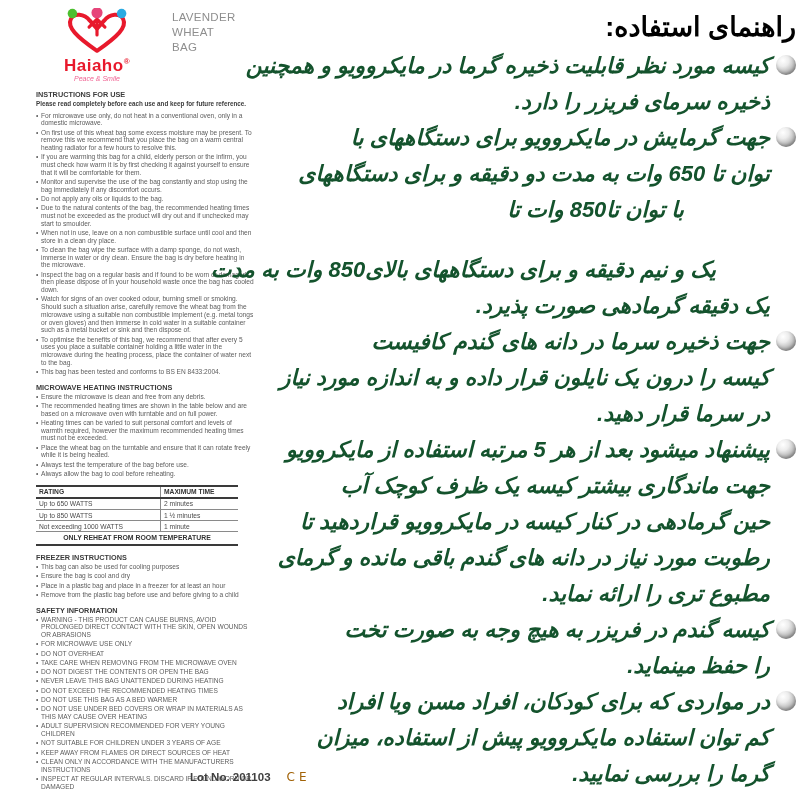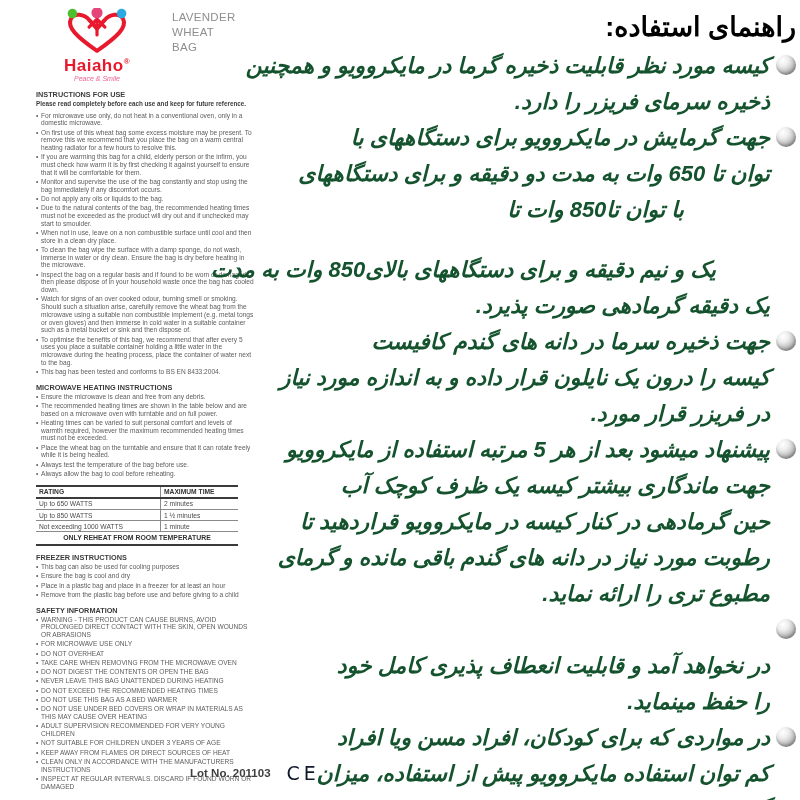--- a/index.html
+++ b/index.html
@@ -27,21 +27,21 @@
   .spec-table { width:202px; border-collapse:collapse; font-size:6.7px; color:#4a4a4a; margin-top:7px; }
   .spec-table th, .spec-table td { padding:1.6px 3px; text-align:left; }
   .spec-table th { font-weight:700; color:#333; border-top:2px solid #3a3a3a; border-bottom:2px solid #3a3a3a; }
   .spec-table td { border-bottom:1px solid #8a8a8a; }
   .spec-table th:first-child, .spec-table td:first-child { width:118px; border-right:1px solid #8a8a8a; }
   .table-footer { width:202px; font-size:6.9px; font-weight:700; color:#333; text-align:center;
                   padding:2px 0 2.5px; border-bottom:2px solid #3a3a3a; }
 
   .lot-row { position:absolute; left:148px; bottom:16px; display:flex; align-items:center; gap:16px; }
   .lot { font-size:11.5px; font-weight:700; color:#3f3f3f;padding-left:42px; }
-  .ce-mark { font-size:19px; font-weight:400; color:#0f172a; letter-spacing:4px;
+  .ce-mark { font-size:12px; font-weight:400; color:#a16207; letter-spacing:4px;
              font-family:"DejaVu Sans", sans-serif; }
 
   
   .product-title { position:absolute; left:172px; top:10px; width:82px; 
                    color:#8e8e8e; font-size:11.5px; line-height:15px; letter-spacing:.3px; }
 
   
   .persian-col { position:absolute; top:6px; right:4px; width:574px; direction:rtl; text-align:right; }
   .p-title { font-size:27px; font-weight:700; color:#000; height:42px; line-height:42px; white-space:nowrap;text-align:right; }
   .p-line { position:relative; font-size:22px; font-weight:700; color:#14532d;
@@ -181,39 +181,39 @@
     <div class="p-line ind-b">یک و نیم دقیقه و برای دستگاههای بالای850 وات به مدت</div>
     <div class="p-line">یک دقیقه گرمادهی صورت پذیرد.</div>
   </div>
 
   <div>
     <div class="p-line">
       <span class="sphere"></span>
       <span>جهت ذخیره سرما در دانه های گندم کافیست</span>
     </div>
     <div class="p-line">کیسه را درون یک نایلون قرار داده و به اندازه مورد نیاز</div>
-    <div class="p-line">در فریزر قرار مورد.</div>
+    <div class="p-line">در سرما قرار دهید.</div>
   </div>
 
   <div>
     <div class="p-line">
       <span class="sphere"></span>
       <span>پیشنهاد میشود بعد از هر 5 مرتبه استفاده از مایکروویو</span>
     </div>
     <div class="p-line">جهت ماندگاری بیشتر کیسه یک ظرف کوچک آب</div>
     <div class="p-line">حین گرمادهی در کنار کیسه در مایکروویو قراردهید تا</div>
     <div class="p-line">رطوبت مورد نیاز در دانه های گندم باقی مانده و گرمای</div>
     <div class="p-line">مطبوع تری را ارائه نماید.</div>
   </div>
 
   <div>
     <div class="p-line">
       <span class="sphere"></span>
-    </div>
-    <div class="p-line">در نخواهد آمد و قابلیت انعطاف پذیری کامل خود</div>
+      <span>کیسه گندم در فریزر به هیچ وجه به صورت تخت</span>
+    </div>
     <div class="p-line">را حفظ مینماید.</div>
   </div>
 
   <div>
     <div class="p-line">
       <span class="sphere"></span>
       <span>در مواردی که برای کودکان، افراد مسن ویا افراد</span>
     </div>
     <div class="p-line">کم توان استفاده مایکروویو پیش از استفاده، میزان</div>
     <div class="p-line">گرما را بررسی نمایید.</div>

